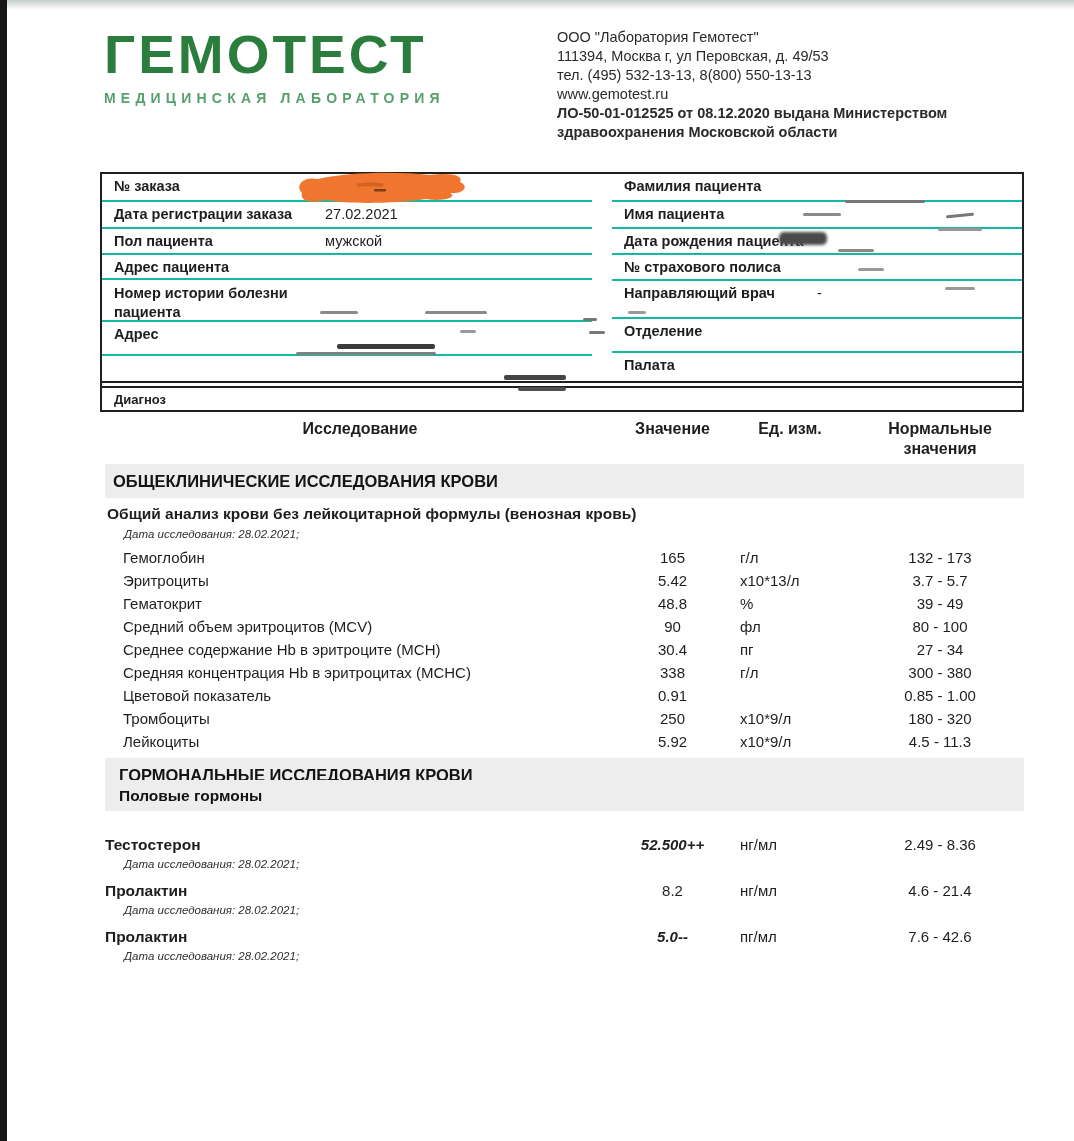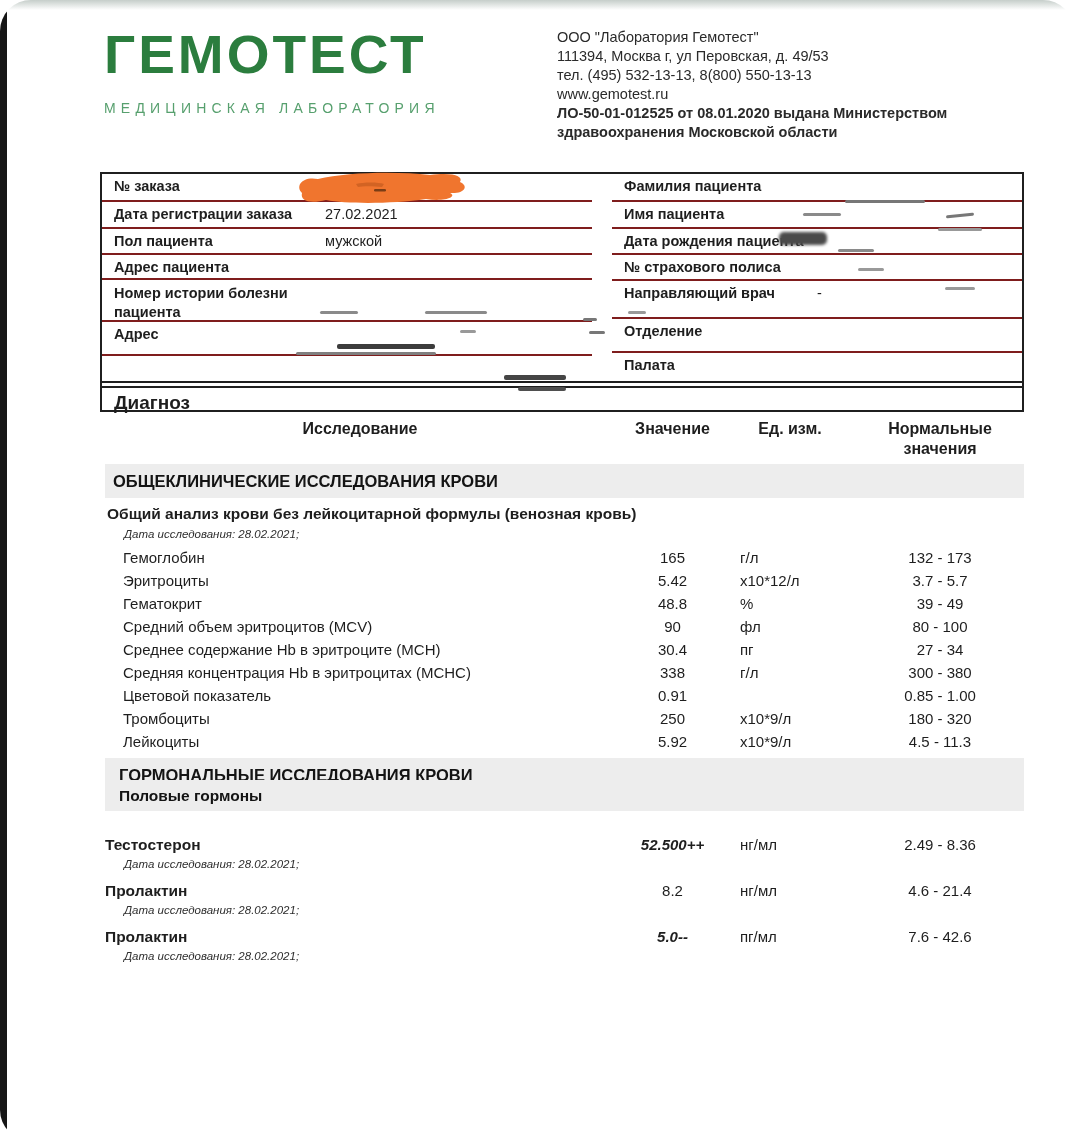--- a/index.html
+++ b/index.html
@@ -1,46 +1,46 @@
 <!DOCTYPE html>
 <html><head>
 <meta charset="utf-8">
 <style>
   html,body { margin:0; padding:0; background:#fff; }
   .page {
     position:relative; width:1074px; height:1141px; background:#ffffff;
-    font-family:"Liberation Sans", sans-serif; color:#1e1e1e; overflow:hidden;border-radius:31px;
+    font-family:"Liberation Sans", sans-serif; color:#1e1e1e; overflow:hidden;
   }
   .edge-bar-left { position:absolute; left:0; top:0; width:7px; height:1141px; background:#161616; }
   .top-tint { position:absolute; left:7px; top:0; width:1067px; height:10px;
     background:linear-gradient(180deg, rgba(150,165,158,.55), rgba(255,255,255,0)); }
 
   
   .logo { position:absolute; left:104px; top:28px; }
   .logo-title { font-size:55px; font-weight:bold; letter-spacing:3px; line-height:1;
     color:#2b7d3e; transform:scaleY(.98); transform-origin:left top; }
-  .logo-sub { margin-top:17px; font-size:14px; font-weight:normal; letter-spacing:5.2px; color:#57a06e; }
+  .logo-sub { margin-top:7px; font-size:14px; font-weight:bold; letter-spacing:5.2px; color:#57a06e; }
   .lab-info { position:absolute; left:557px; top:28px; width:480px; font-size:14.5px; line-height:19px; color:#2a2a2a; }
   .lab-license { font-weight:bold; }
 
   
   .pt { position:absolute; left:100px; top:172px; width:924px; height:240px;
     border:2px solid #1f1f1f; box-sizing:border-box; background:#fff; }
   .pt-left  { position:absolute; left:0; top:0; width:490px; }
   .pt-right { position:absolute; left:510px; top:0; width:410px; }
-  .pt-row { position:relative; box-sizing:border-box; border-bottom:2px solid #7f1d1d; padding:4px 0 0 12px; font-size:14.5px; }
+  .pt-row { position:relative; box-sizing:border-box; border-bottom:2px solid #14b8a6; padding:4px 0 0 12px; font-size:14.5px; }
   .pt-row.noline { border-bottom:none; }
   .pt-label { font-weight:bold; }
   .pt-left .wraplabel .pt-label { display:inline-block; width:215px; line-height:1.3; }
   .pt-value { position:absolute; top:4px; left:223px; font-weight:normal; }
   .pt-right .pt-value { left:205px; }
   .h28{height:28px}.h27{height:27px}.h26{height:26px}.h25{height:25px}.h42{height:42px}.h34{height:34px}.h38{height:38px}
   .pt-doubleline { position:absolute; left:-2px; right:-2px; top:207px; height:3px;
     border-top:2px solid #1f1f1f; border-bottom:2px solid #1f1f1f; }
-  .pt-diag { position:absolute; left:0; right:0; top:216px; height:20px; padding:2px 1px 0 12px; font-size:19px; }
+  .pt-diag { position:absolute; left:0; right:0; top:216px; height:20px; padding:2px 1px 0 12px; font-size:13px; }
 
   
   .redaction-svg { position:absolute; left:292px; top:170px; }
   .smudge { position:absolute; background:#888; border-radius:2px; }
 
   
   .rh { position:absolute; font-weight:bold; font-size:16px; text-align:center; line-height:20px; }
   .rh-test   { left:105px; top:419px; width:510px; }
   .rh-value  { left:620px; top:419px; width:105px; }
   .rh-unit   { left:740px; top:419px; width:100px; }
@@ -79,21 +79,21 @@
 
   <div class="logo">
     <div class="logo-title">ГЕМОТЕСТ</div>
     <div class="logo-sub">МЕДИЦИНСКАЯ ЛАБОРАТОРИЯ</div>
   </div>
   <div class="lab-info">
     <div>ООО "Лаборатория Гемотест"</div>
     <div>111394, Москва г, ул Перовская, д. 49/53</div>
     <div>тел. (495) 532-13-13, 8(800) 550-13-13</div>
     <div>www.gemotest.ru</div>
-    <div class="lab-license">ЛО-50-01-012525 от 08.01.2020 выдана Министерством здравоохранения Московской области</div>
+    <div class="lab-license">ЛО-50-01-012525 от 08.12.2020 выдана Министерством здравоохранения Московской области</div>
   </div>
 
   <div class="pt">
     <div class="pt-left">
       <div class="pt-row h28">
         <span class="pt-label">№ заказа</span>
         <span class="pt-value"></span>
       </div>
       <div class="pt-row h27">
         <span class="pt-label">Дата регистрации заказа</span>
@@ -189,21 +189,21 @@
   <div class="cbc">
     <div class="row">
       <span class="c-name">Гемоглобин</span>
       <span class="c-val">165</span>
       <span class="c-unit">г/л</span>
       <span class="c-norm">132 - 173</span>
     </div>
     <div class="row">
       <span class="c-name">Эритроциты</span>
       <span class="c-val">5.42</span>
-      <span class="c-unit">х10*12/л</span>
+      <span class="c-unit">х10*13/л</span>
       <span class="c-norm">3.7 - 5.7</span>
     </div>
     <div class="row">
       <span class="c-name">Гематокрит</span>
       <span class="c-val">48.8</span>
       <span class="c-unit">%</span>
       <span class="c-norm">39 - 49</span>
     </div>
     <div class="row">
       <span class="c-name">Средний объем эритроцитов (MCV)</span>

